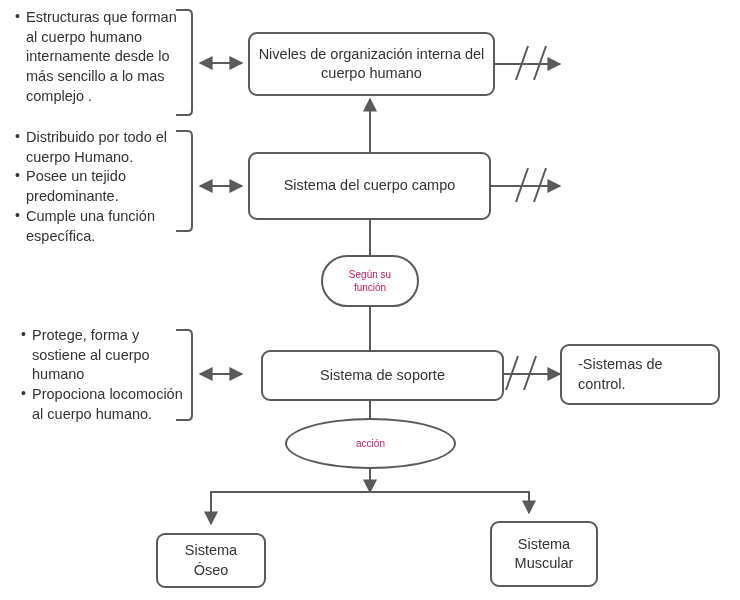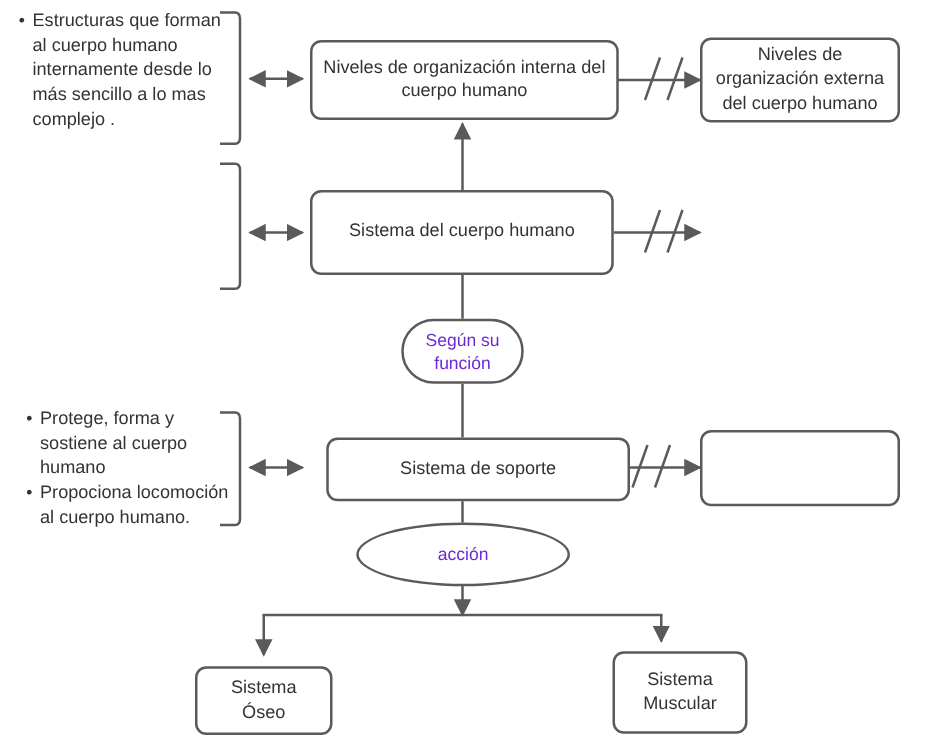--- a/index.html
+++ b/index.html
@@ -54,23 +54,23 @@
   
   .pill {
     position: absolute;
     box-sizing: border-box;
     border: 2px solid #5a5a5a;
     background: #ffffff;
     display: flex;
     align-items: center;
     justify-content: center;
     text-align: center;
-    font-size: 14px;
+    font-size: 10px;
     line-height: 1.32;
-    color: #6d28d9;
+    color: #be185d;
   }
   .pill.stadium { border-radius: 999px; }
   .pill.ellipse { border-radius: 50% / 50%; }
 
   
   .note {
     position: absolute;
     font-size: 14.5px;
     line-height: 1.36;
     color: #333333;
@@ -149,51 +149,52 @@
       <path d="M 529 492 L 529 513" marker-end="url(#arrow)"></path>
     </g>
   </svg>
 
   <div class="note" style="left:12px; top:8px; width:168px;">
     <ul>
       <li>Estructuras que forman al cuerpo humano internamente desde lo más sencillo a lo mas complejo .</li>
     </ul>
   </div>
 
+  <div class="note" style="left:12px; top:128px; width:172px;">
+    <ul>
+      <li>Distribuido por todo el cuerpo Humano.</li>
+      <li>Posee un tejido predominante.</li>
+      <li>Cumple una función específica.</li>
+    </ul>
+  </div>
 
   <div class="note" style="left:18px; top:326px; width:166px;">
     <ul>
       <li>Protege, forma y sostiene al cuerpo humano</li>
       <li>Propociona locomoción al cuerpo humano.</li>
     </ul>
   </div>
 
   <div class="node" style="left:248px; top:32px; width:247px; height:64px;">
     <span class="node-text">Niveles de organización interna del cuerpo humano</span>
   </div>
 
-  <div class="node" style="left:560px; top:30px; width:160px; height:68px;">
-    <span class="node-text">
-      <span class="line-row">Niveles de</span>
-      <span class="line-row">organización externa</span>
-      <span class="line-row">del cuerpo humano</span>
-    </span>
-  </div>
 
   <div class="node" style="left:248px; top:152px; width:243px; height:68px;">
-    <span class="node-text">Sistema del cuerpo humano</span>
+    <span class="node-text">Sistema del cuerpo campo</span>
   </div>
 
 
   <div class="node" style="left:261px; top:350px; width:243px; height:51px;">
     <span class="node-text">Sistema de soporte</span>
   </div>
 
   <div class="node list-left" style="left:560px; top:344px; width:160px; height:61px;">
     <span class="node-text">
+      <span class="line-row">-Sistemas de control.</span>
     </span>
   </div>
 
   <div class="node" style="left:156px; top:533px; width:110px; height:55px;">
     <span class="node-text">
       <span class="line-row">Sistema</span>
       <span class="line-row">Óseo</span>
     </span>
   </div>
 

